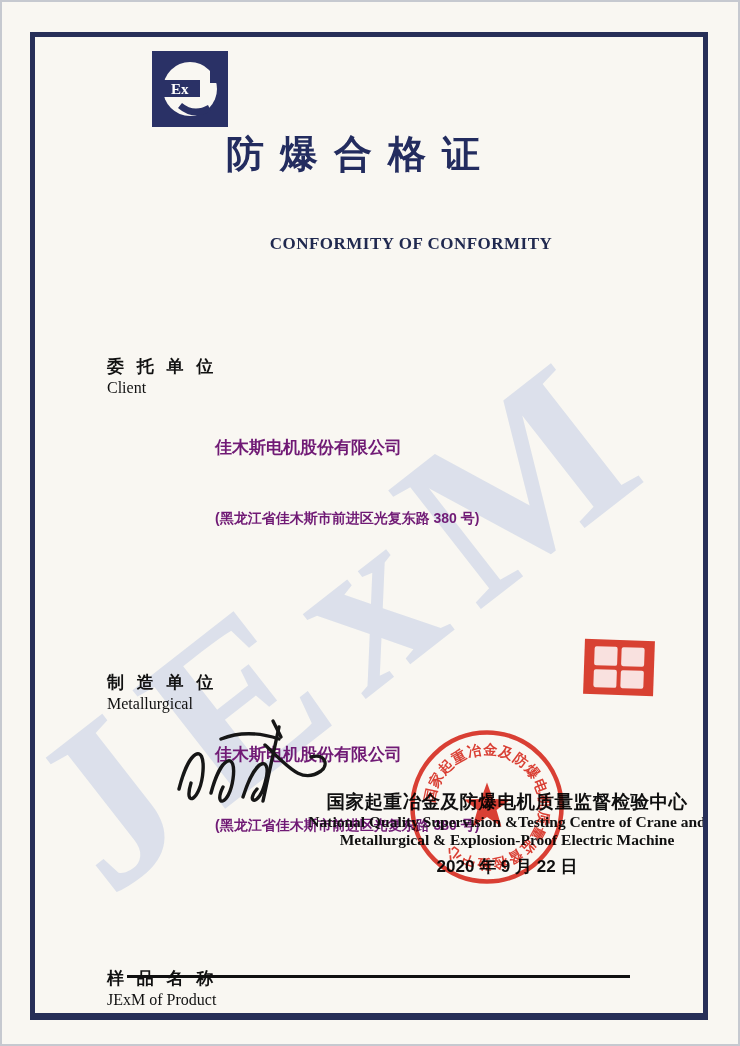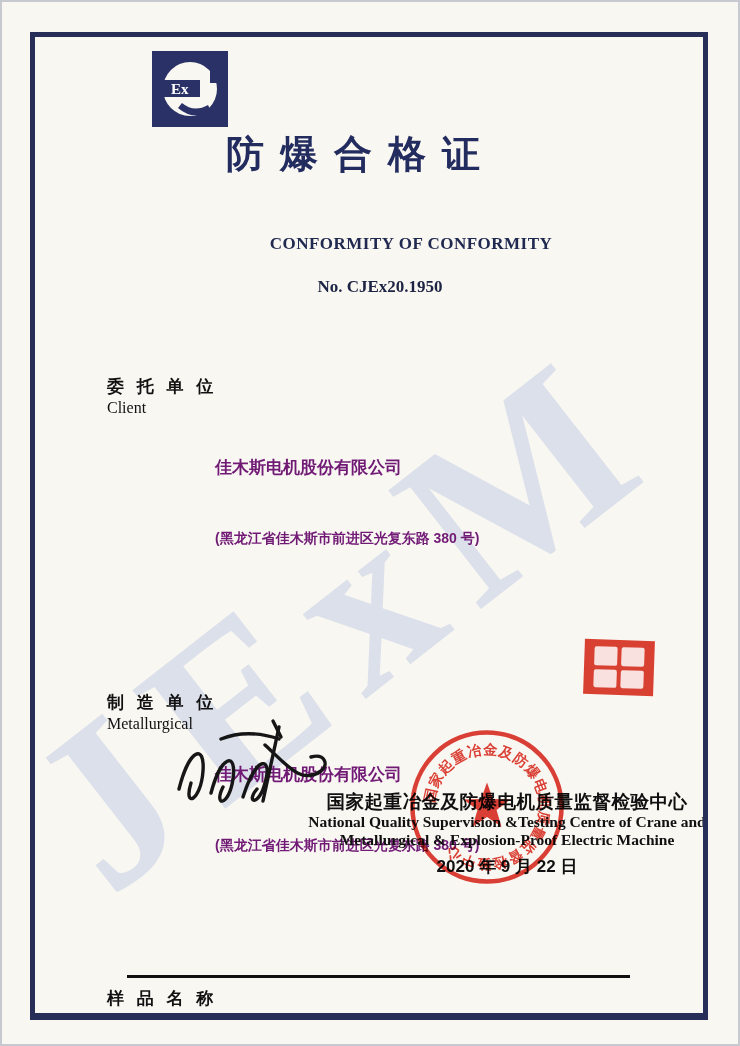--- a/index.html
+++ b/index.html
@@ -61,21 +61,20 @@
   <svg class="abs exmark z" viewBox="0 0 76 76">
     <rect x="0" y="0" width="76" height="76" fill="#2a3166"></rect>
     <circle cx="38" cy="38" r="27" fill="#f9f7f2"></circle>
     <rect x="58" y="18" width="18" height="14" fill="#2a3166"></rect>
     <rect x="8" y="29" width="40" height="17" fill="#2a3166"></rect>
     <path d="M 30 52 q 12 10 26 2 l 3 6 q -18 10 -33 -3 z" fill="#2a3166"></path>
     <text x="19" y="43" font-size="15" font-weight="bold" fill="#ffffff" font-family="Liberation Serif, serif">Ex</text>
   </svg>
   <div class="abs title z">防爆合格证</div>
   <div class="abs subtitle z">CONFORMITY  OF  CONFORMITY</div>
-  <div class="abs certno z">No.  CJEx20.1950</div>
 
   
   <div class="abs field-label z" style="top:128px">
     <div class="lab-cn">委 托 单 位</div>
     <div class="lab-en">Client</div>
   </div>
   <div class="abs val z" style="top:127px">
     <div>佳木斯电机股份有限公司</div>
     <div class="val2">(黑龙江省佳木斯市前进区光复东路 380 号)</div>
   </div>

